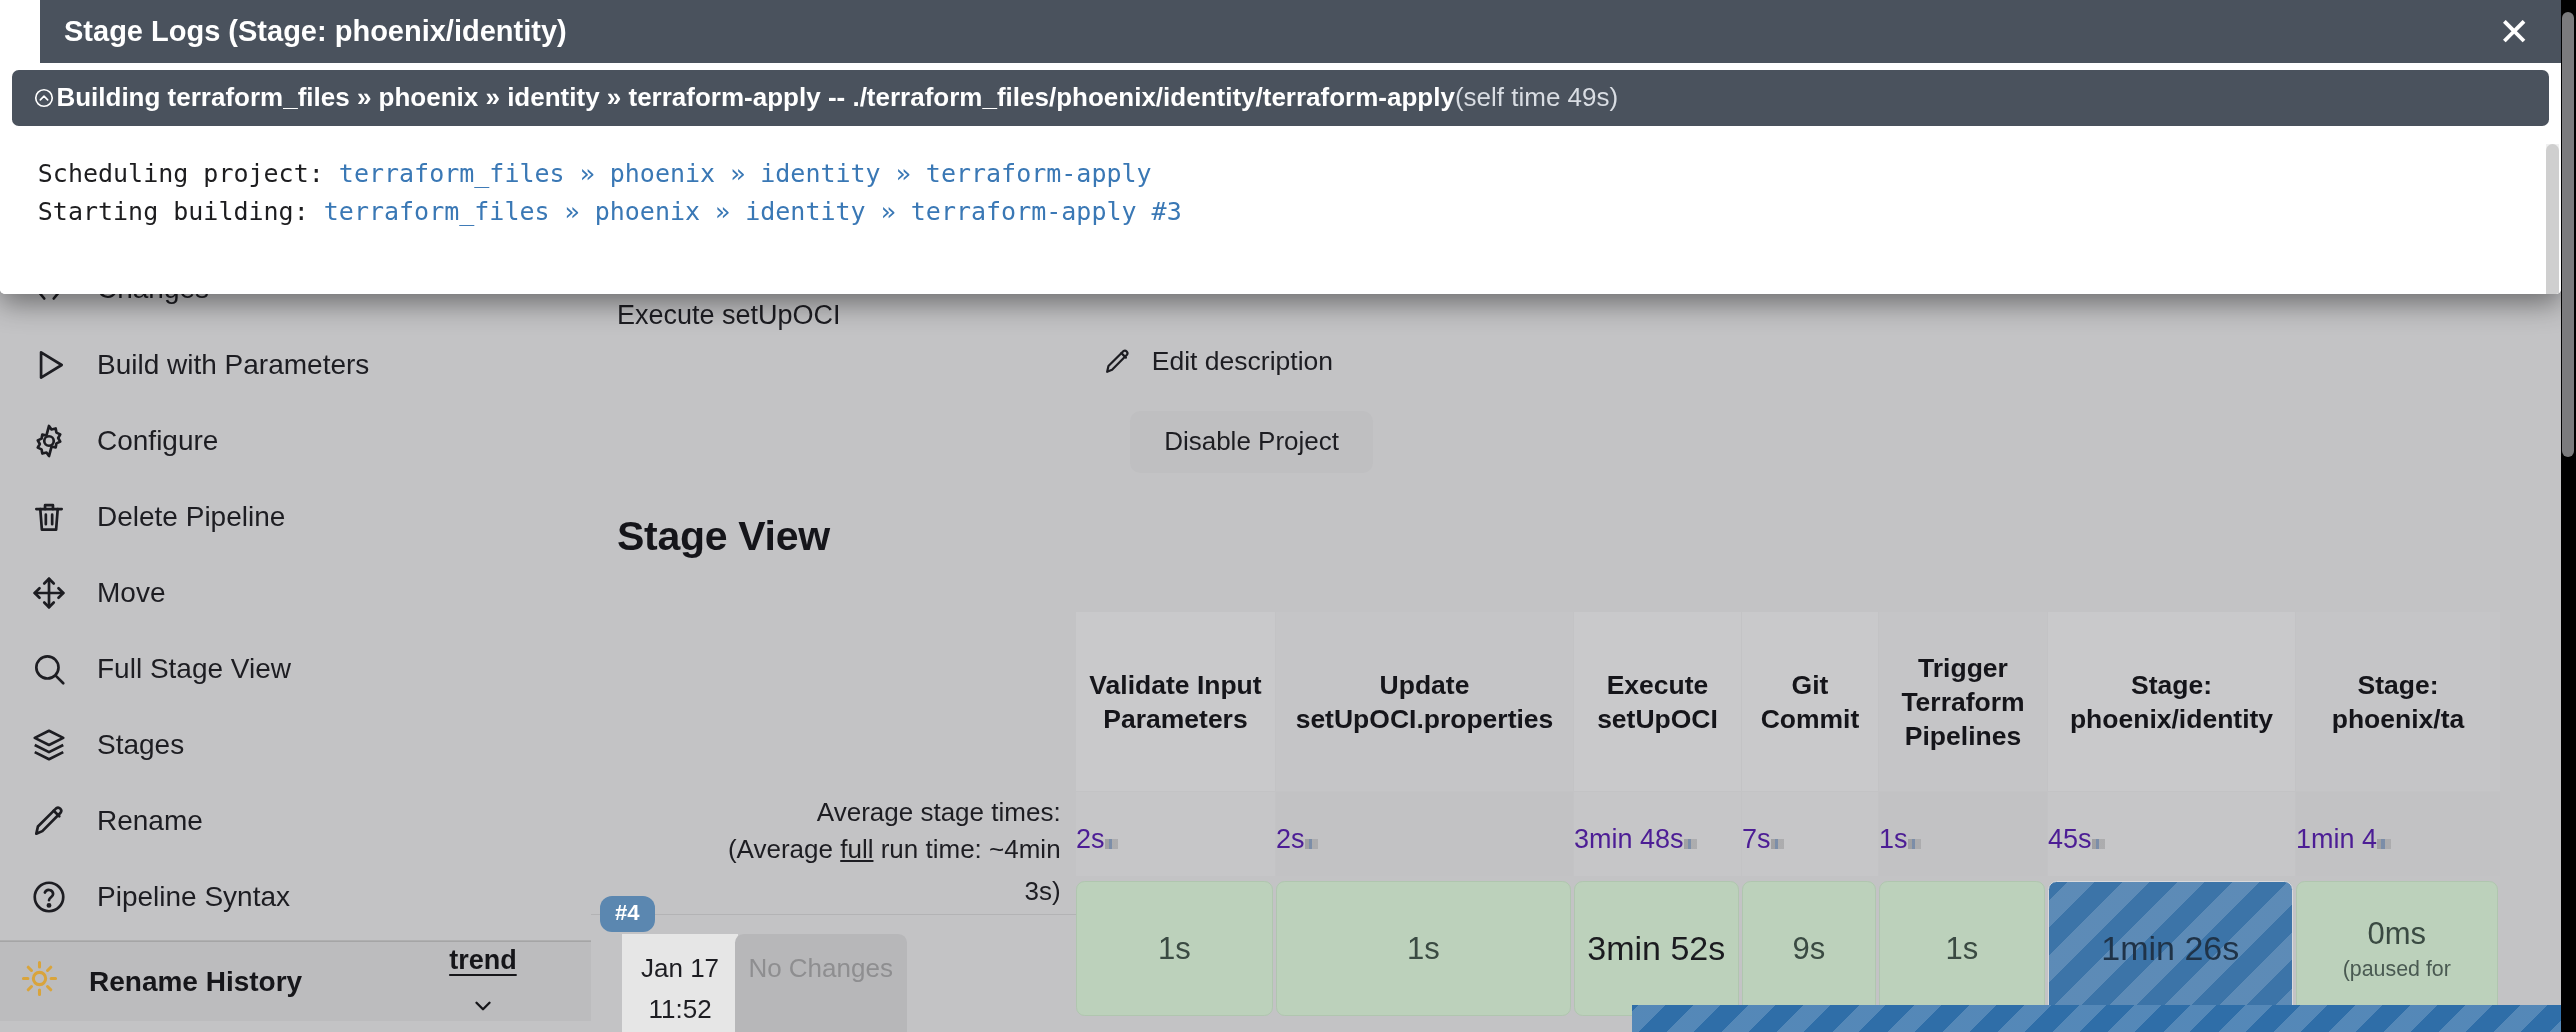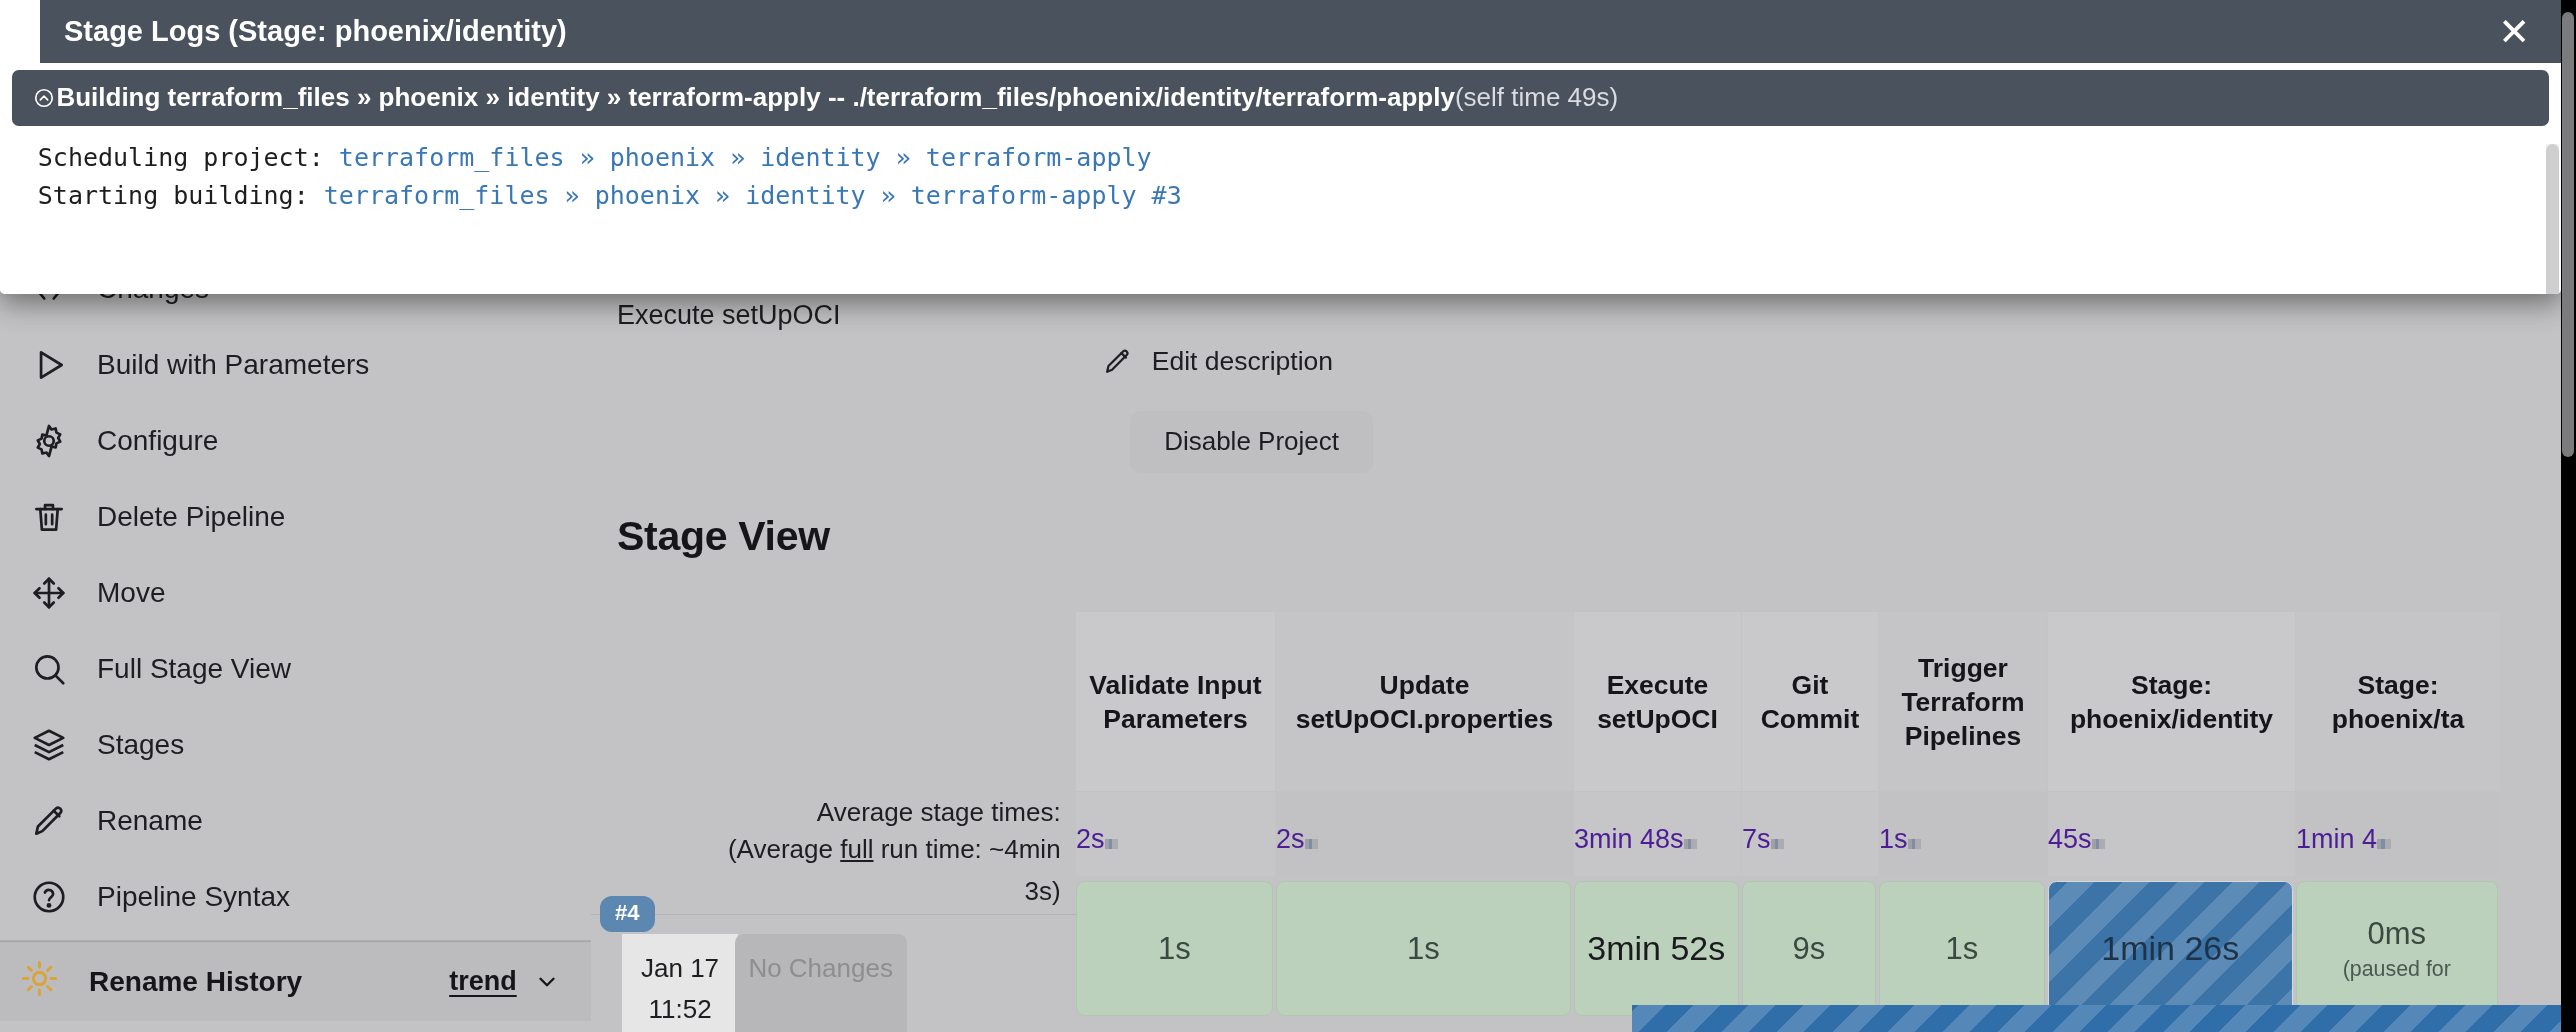--- a/index.html
+++ b/index.html
@@ -49,21 +49,21 @@
     height: 80px;
     padding-left: 19px;
     gap: 22px;
     background: #bcbcbe;
     border-top: 0.9px solid rgba(0,0,0,0.12);
     width: 591px;
   }
   .bh-title { font-size: 28px; font-weight: bold; color:#16161a; }
   .bh-right {
     margin-left: 125px;
-    display:flex; align-items:center; gap: 17px;
+    display:flex; align-items:center; gap: 17px; flex-direction: column;
   }
   .bh-trend {
     font-size: 27px; color:#16161a; font-weight:600;
     text-decoration: underline; text-underline-offset: 5.1px;
   }
   .chev { width: 26px; height: 26px; display:block; }
 
   
   .main {
     position: absolute;
@@ -266,21 +266,21 @@
     font-size: 26px;
     gap: 0;
   }
   .stage-bar .caret {
     width: 24px; height: 24px; flex: 0 0 24px;
     display:flex; align-items:center; justify-content:center;
   }
   .stage-bar b { font-weight: bold; }
   .stage-bar .self { color: #d9dde3; font-weight: normal; }
   .log-area {
-    padding: 13px 31px 17px 31px;
+    padding: 29px 31px 17px 31px;
     font-family: "DejaVu Sans Mono", monospace;
     font-size: 25px;
     line-height: 38px;
     color: #1d1d1f;
     height: 168px;
   }
   .log-area .lnk { color: #3a78b5; }
   .modal-scrollbar {
     position: absolute;
     right: 1.7px; top: 74px;

